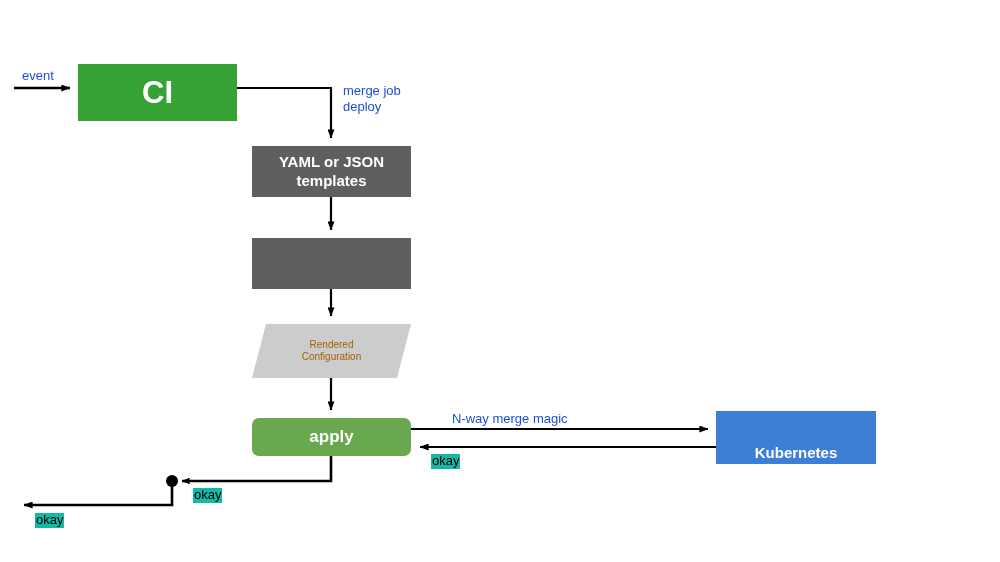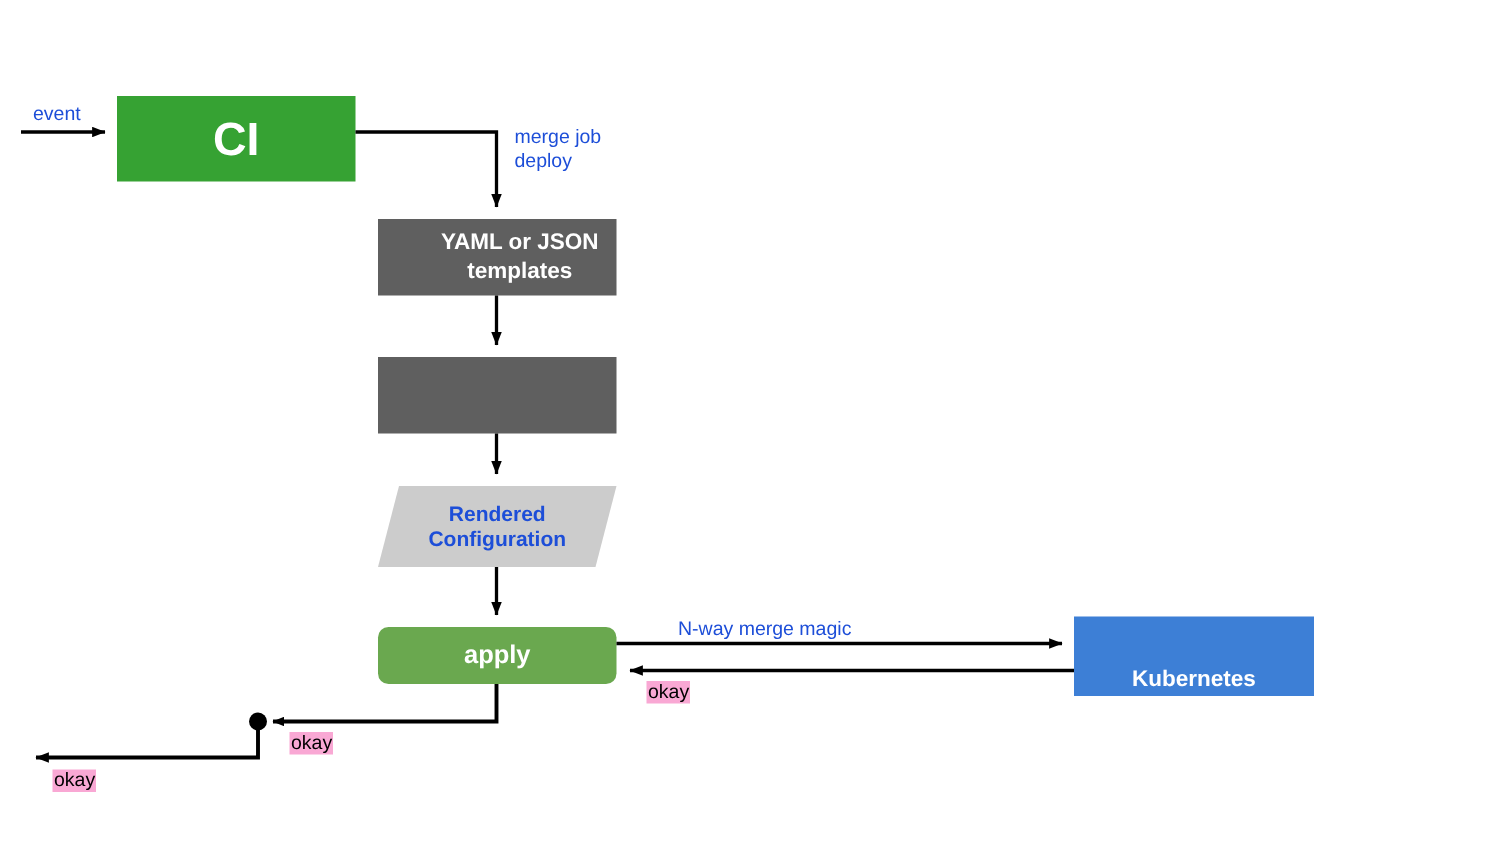--- a/index.html
+++ b/index.html
@@ -38,41 +38,40 @@
   }
   .edge-label {
     position: absolute;
     line-height: 1.25;
     white-space: pre-line;
     color: #1d4ed8;
     font-size: 13px;
   }
   .okay-label {
     position: absolute;
-    background: #f9a8d4;
+    background: #14b8a6;
     color: #000000;
     font-size: 13px;
     line-height: 1.15;
     padding: 0 1px;
   }
   .n-box-ci {
     font-size: 31px;
     font-weight: bold;
     color: #ffffff;
   }
   .n-box-gray {
     font-size: 15px;
     font-weight: bold;
     color: #ffffff;
-    margin-left: 15px;
   }
   .n-box-para {
-    font-size: 14px;
-    font-weight: bold;
-    color: #1d4ed8;
+    font-size: 10px;
+    font-weight: normal;
+    color: #a16207;
   }
   .n-box-apply {
     font-size: 17px;
     font-weight: bold;
     color: #ffffff;
     border-radius: 19px;
   }
   .n-box-k8s {
     font-size: 15px;
     font-weight: bold;

